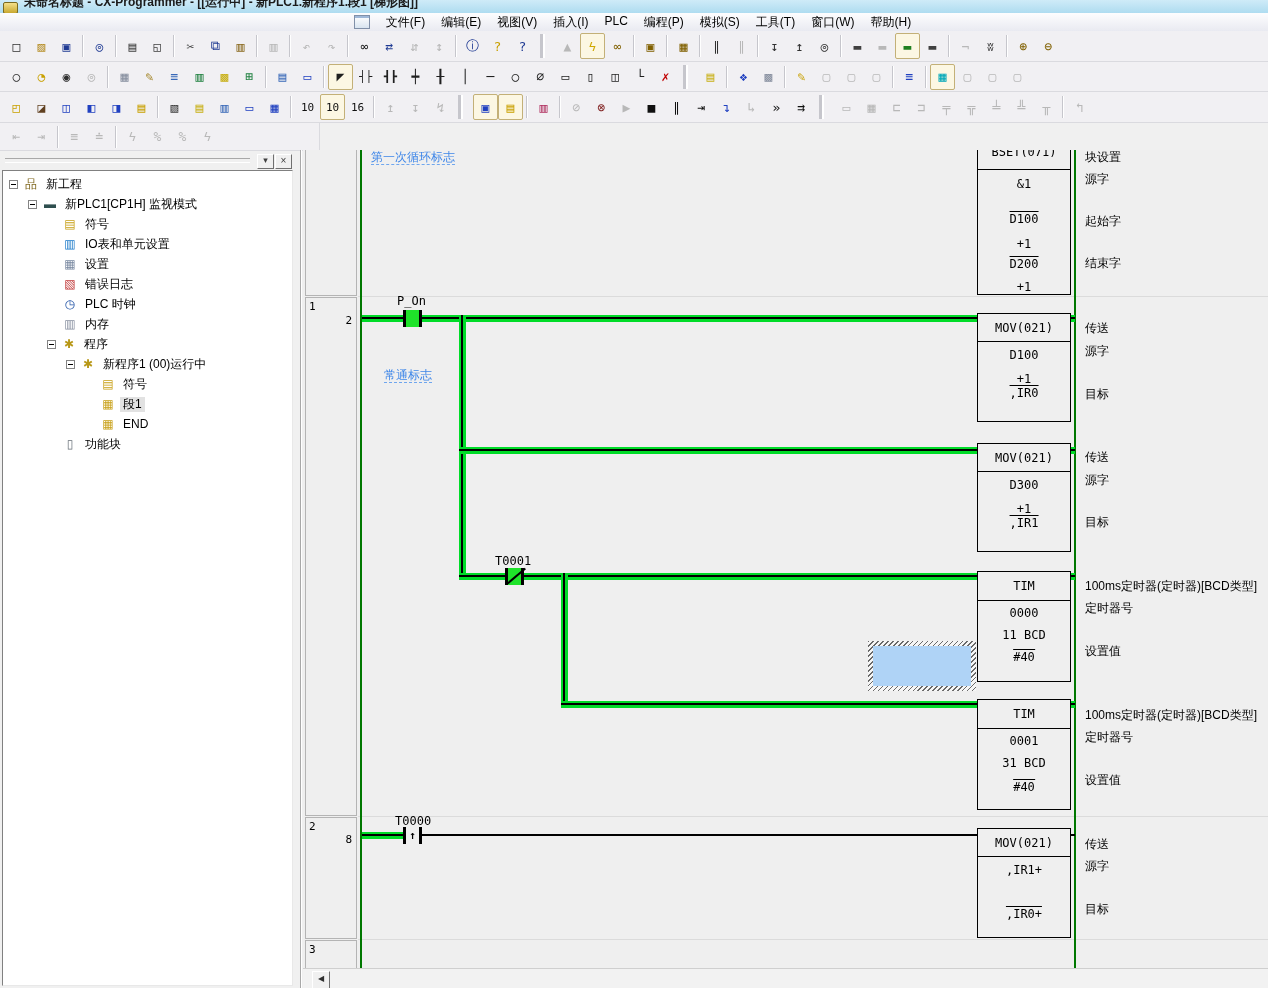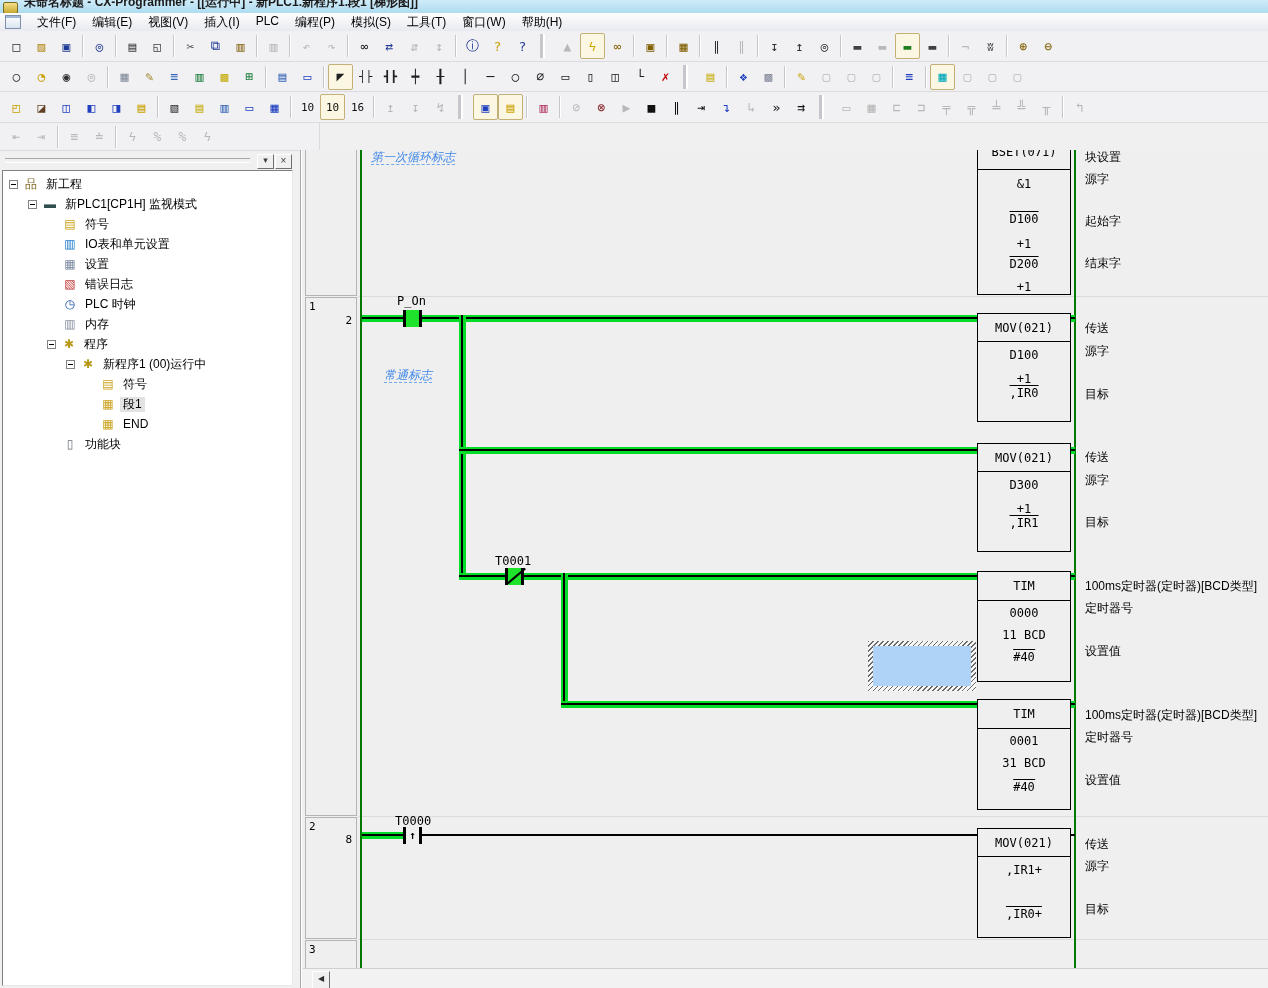--- a/index.html
+++ b/index.html
@@ -6,21 +6,21 @@
   body{width:1268px;height:988px;position:relative;overflow:hidden;background:#F0F0F0;
        font-family:"Liberation Sans",sans-serif;font-size:12px;color:#000;}
   
   .titlebar{position:absolute;left:0;top:0;width:1268px;height:13px;overflow:hidden;
             background:linear-gradient(180deg,#CFEBF8 0%,#AEDCF0 100%);border-bottom:1px solid #89A7BC;}
   .app-icon{position:absolute;left:3px;top:2px;width:13px;height:10px;border:1px solid #7A6A20;
             background:linear-gradient(#F4E08A,#C8A830);border-radius:2px;}
   .title-text{position:absolute;left:24px;top:-6px;font-size:12px;font-weight:bold;color:#1B1B1B;white-space:nowrap;}
   .menubar{position:absolute;left:0;top:13px;width:1268px;height:18px;
            background:linear-gradient(180deg,#FDFDFE 0%,#E9EAF1 100%);border-bottom:1px solid #D0D0D8;
-           display:flex;align-items:center;}
+           display:flex;align-items:center;justify-content:center;}
   .mdi-icon{width:14px;height:12px;margin:0 8px 0 5px;border:1px solid #8090A8;
             background:linear-gradient(#FFFFFF,#D8E4F0);box-shadow:inset 0 2px 0 #9FB8D8;}
   .menu-item{padding:1px 8px;white-space:nowrap;cursor:default;}
   
   .tbrow{position:absolute;left:0;width:1268px;background:#F1F0F3;border-bottom:1px solid #DADADF;
          display:flex;align-items:center;padding-left:4px;box-sizing:border-box;}
   .tb-btn{width:23px;height:24px;display:flex;align-items:center;justify-content:center;
           font-family:"DejaVu Sans Mono",monospace;font-size:13px;border:1px solid transparent;
           border-radius:2px;margin:0;white-space:nowrap;overflow:hidden;cursor:default;}
   .tb-btn.small{font-size:11px;}
@@ -54,21 +54,21 @@
   .busv{position:absolute;width:2px;background:#007800;top:0;height:818px;}
   .gwh{position:absolute;height:7px;background:linear-gradient(180deg,#00DC28 0 2px,#000 2px 4px,#00DC28 4px 7px);}
   .gwv{position:absolute;width:7px;background:linear-gradient(90deg,#00DC28 0 2px,#000 2px 4px,#00DC28 4px 7px);}
   .bwh{position:absolute;height:2px;background:#000;}
   .contact{position:absolute;width:19px;height:17px;box-sizing:border-box;
            border-left:3px solid #000;border-right:3px solid #000;background:#1FE32A;}
   .contact.off{background:transparent;display:flex;align-items:center;justify-content:center;
                font:bold 11px "DejaVu Sans Mono",monospace;}
   .diag{position:absolute;left:-3px;top:7px;width:23px;height:2px;background:#000;transform:rotate(-40deg);}
   .clabel{position:absolute;font:12px "DejaVu Sans Mono",monospace;white-space:pre;}
-  .symcmt{position:absolute;color:#3E86E8;border-bottom:1px dashed #6FA6EE;white-space:pre;line-height:13px;font-style:italic;}
+  .symcmt{position:absolute;color:#3E86E8;border-bottom:1px dashed #6FA6EE;white-space:pre;line-height:13px;}
   .iblock{position:absolute;width:94px;box-sizing:border-box;border:1px solid #000;background:#EFEFEF;}
   .ibt{border-bottom:1px solid #000;display:flex;align-items:center;justify-content:center;
        font:12px "DejaVu Sans Mono",monospace;white-space:pre;}
   .opr{position:absolute;left:50%;transform:translateX(-50%);font:12px "DejaVu Sans Mono",monospace;white-space:pre;}
   .ov{border-top:1px solid #000;}
   .anno{position:absolute;left:782px;white-space:nowrap;line-height:14px;}
   .selcur{position:absolute;background:repeating-linear-gradient(135deg,#6A6A6A 0 1px,#F6F6F6 1px 3.5px);}
   .selin{position:absolute;left:5px;top:5px;right:5px;bottom:5px;background:#AFD3F6;}
   .hscroll{position:absolute;left:0;top:818px;width:965px;height:20px;background:#F2F2F2;border-top:1px solid #CFCFCF;}
   .sbtn{position:absolute;left:9px;top:2px;width:16px;height:16px;background:#F0F0F0;text-align:center;

